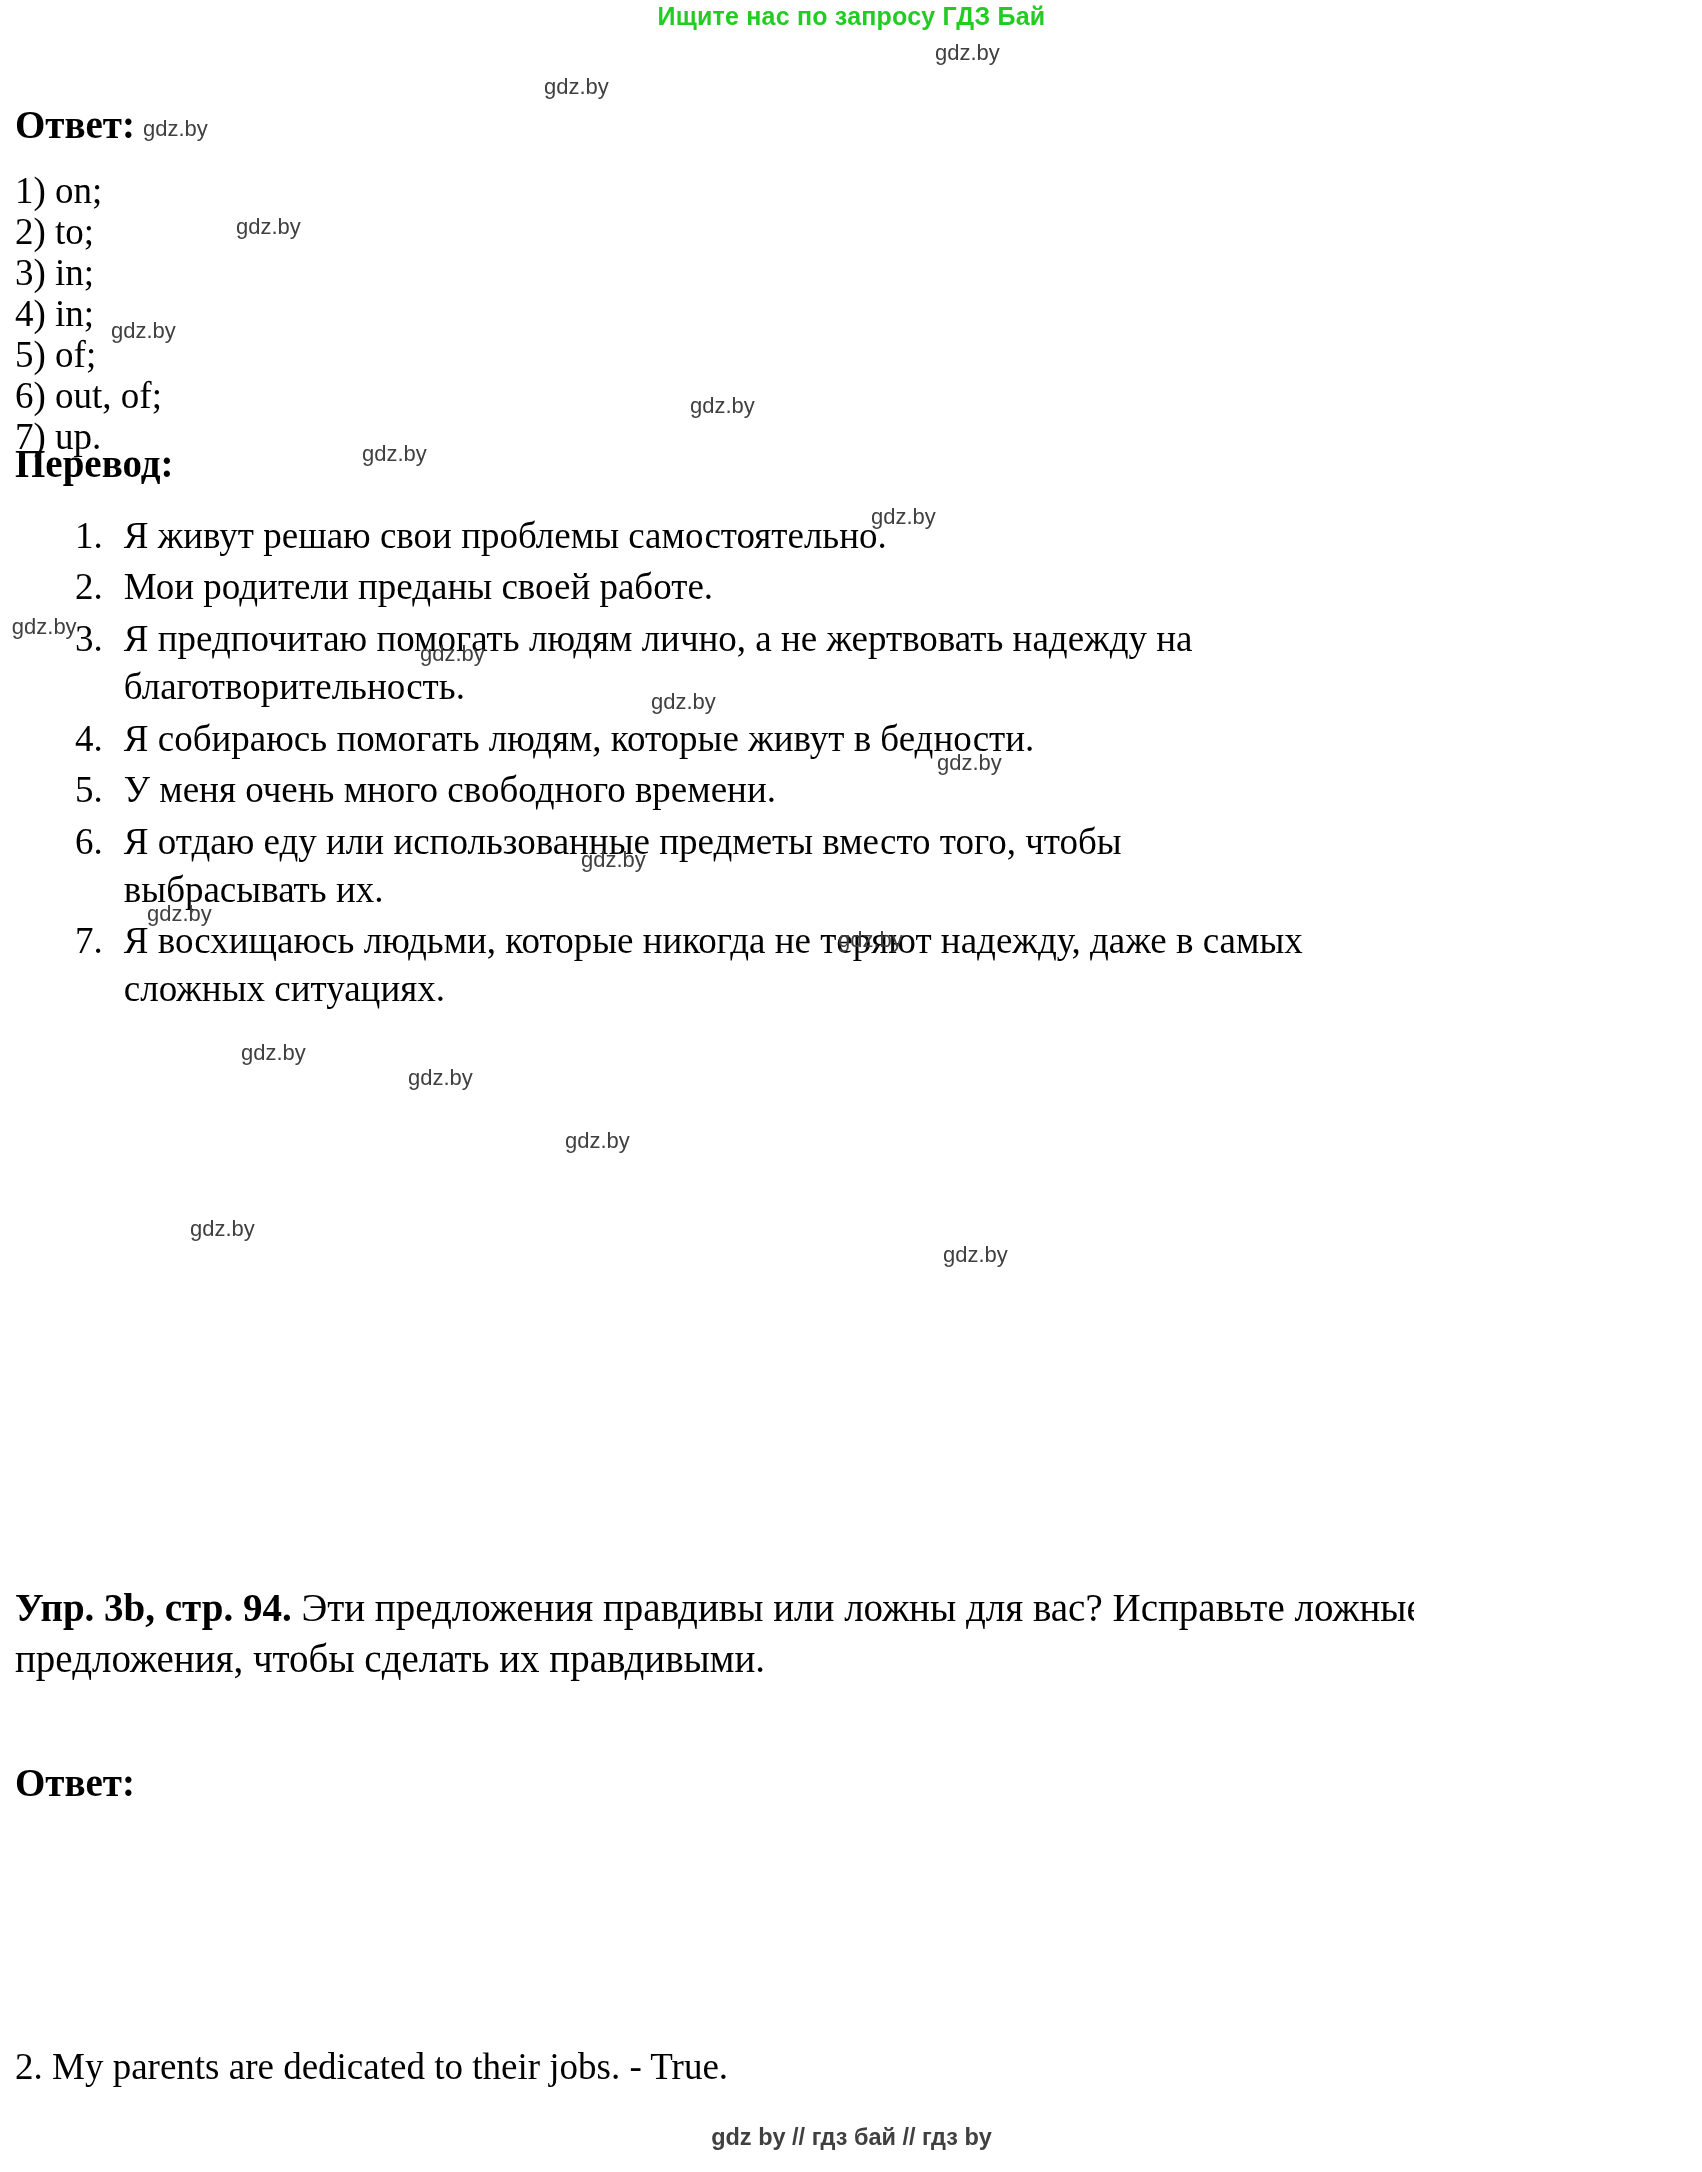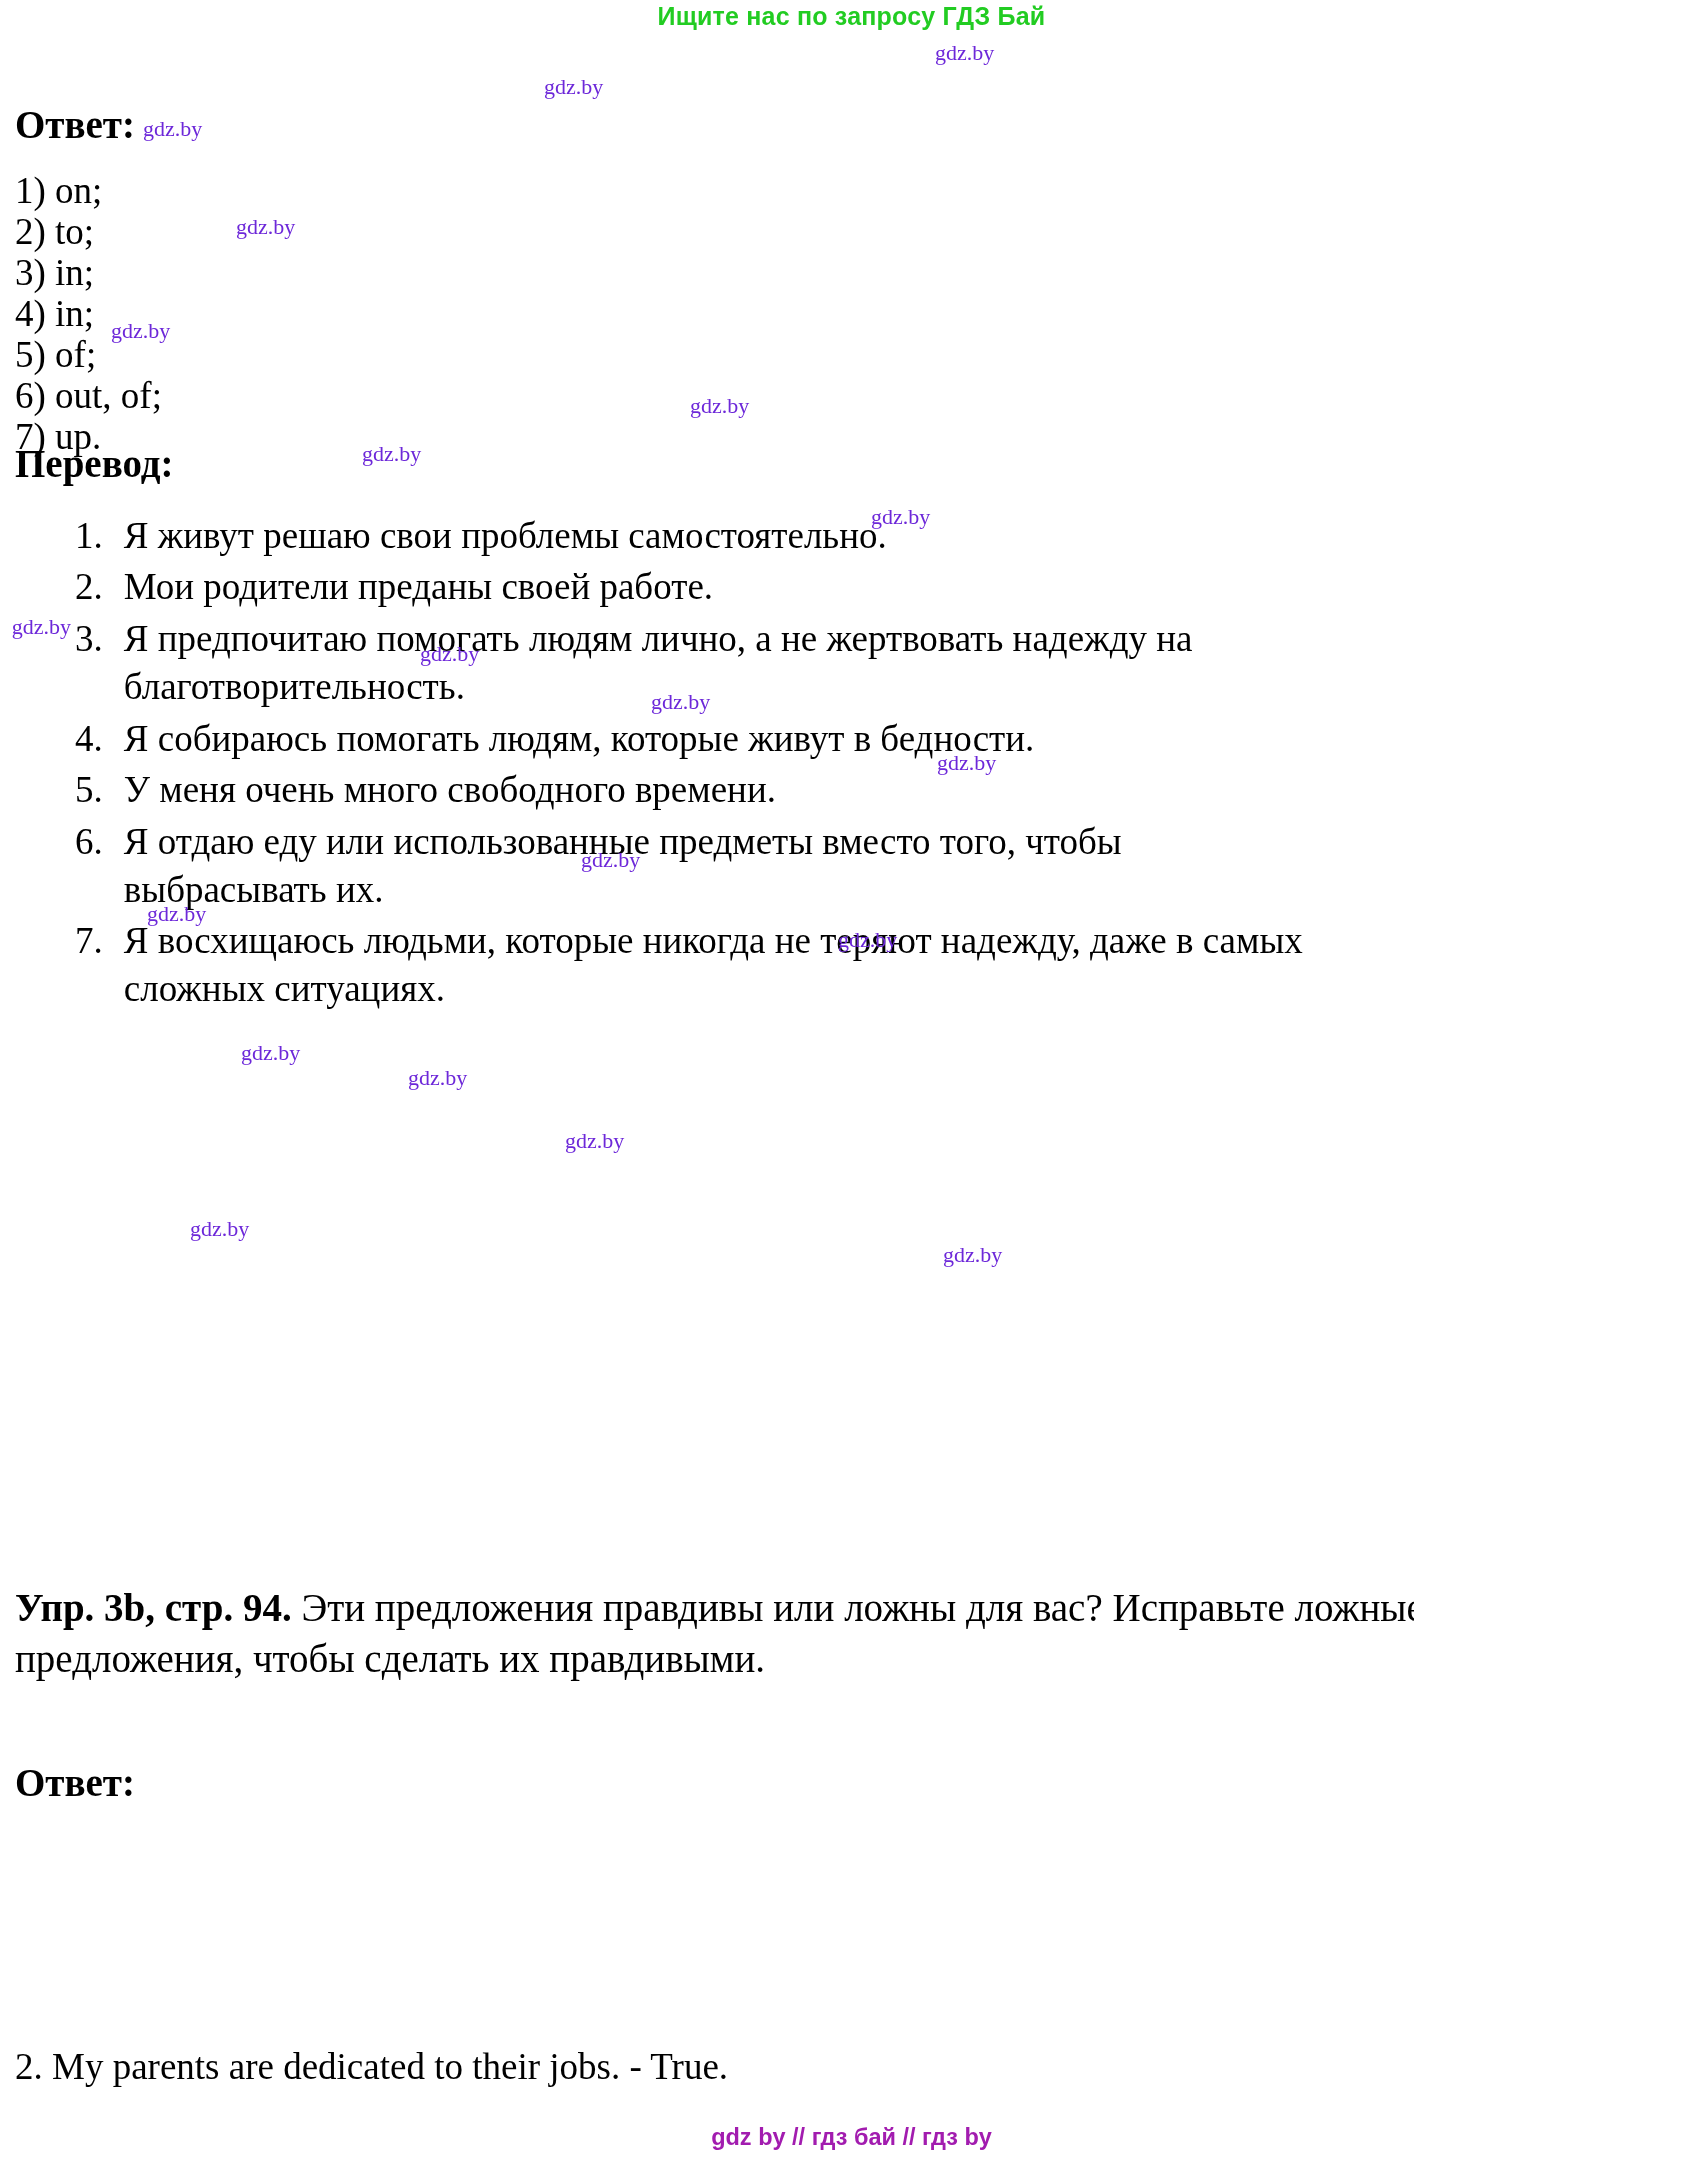--- a/index.html
+++ b/index.html
@@ -31,23 +31,23 @@
     font-weight: bold;
     font-size: 25px;
     color: #22cc22;
     letter-spacing: 0.2px;
     white-space: nowrap;
   }
 
   
   .wm {
     position: absolute;
-    font-family: Liberation Serif, serif;
+    font-family: Liberation Sans, sans-serif;
     font-size: 22px;
-    color: #6d28d9;
+    color: #404040;
     white-space: nowrap;
     pointer-events: none;
   }
 
   
   .task-heading {
     position: absolute;
     font-size: 39px;
     line-height: 1.28;
     white-space: nowrap;
@@ -175,16 +175,16 @@
       <div class="wm" style="left: 581px; top: 847px;">gdz.by</div>
       <div class="wm" style="left: 147px; top: 901px;">gdz.by</div>
       <div class="wm" style="left: 838px; top: 927px;">gdz.by</div>
       <div class="wm" style="left: 241px; top: 1040px;">gdz.by</div>
       <div class="wm" style="left: 408px; top: 1065px;">gdz.by</div>
       <div class="wm" style="left: 565px; top: 1128px;">gdz.by</div>
       <div class="wm" style="left: 190px; top: 1216px;">gdz.by</div>
       <div class="wm" style="left: 943px; top: 1242px;">gdz.by</div>
     </div>
 
-  <div class="footer" style="top: 2124px; color: #a21caf;">gdz by  //  гдз бай  //  гдз by</div>
+  <div class="footer" style="top: 2124px; color: #404040;">gdz by  //  гдз бай  //  гдз by</div>
 
 </div>
 
 
 </body></html>

